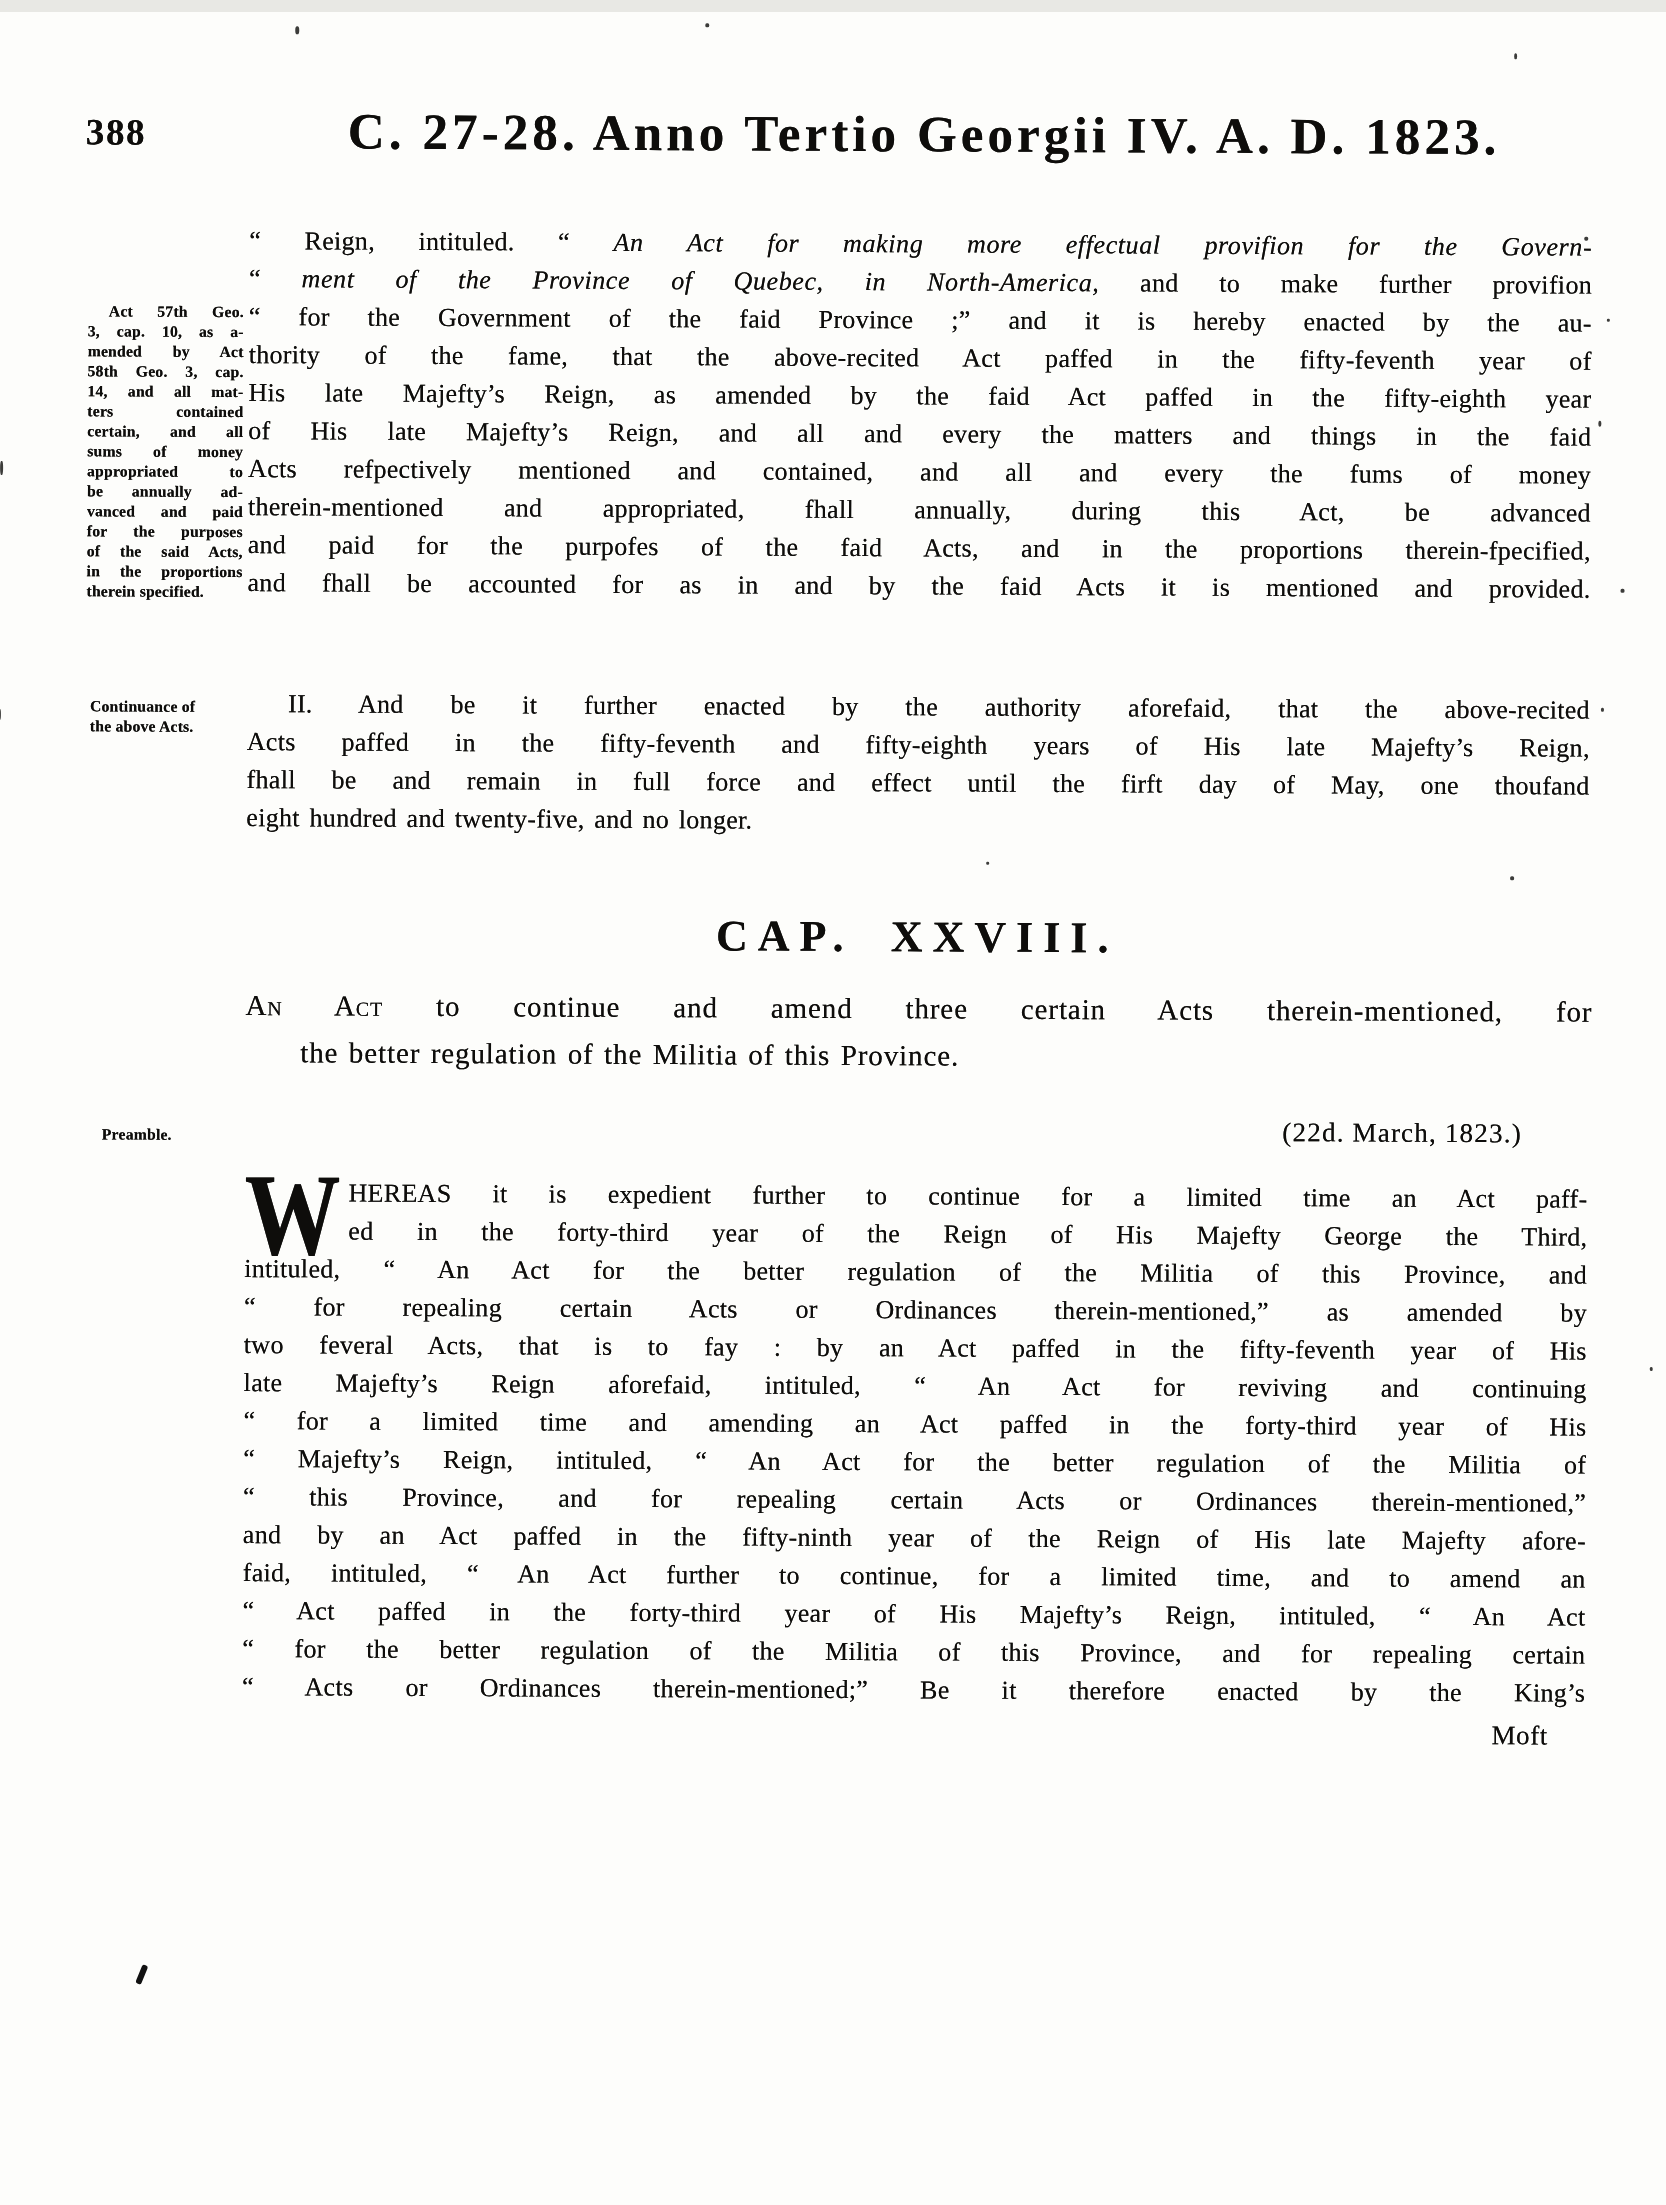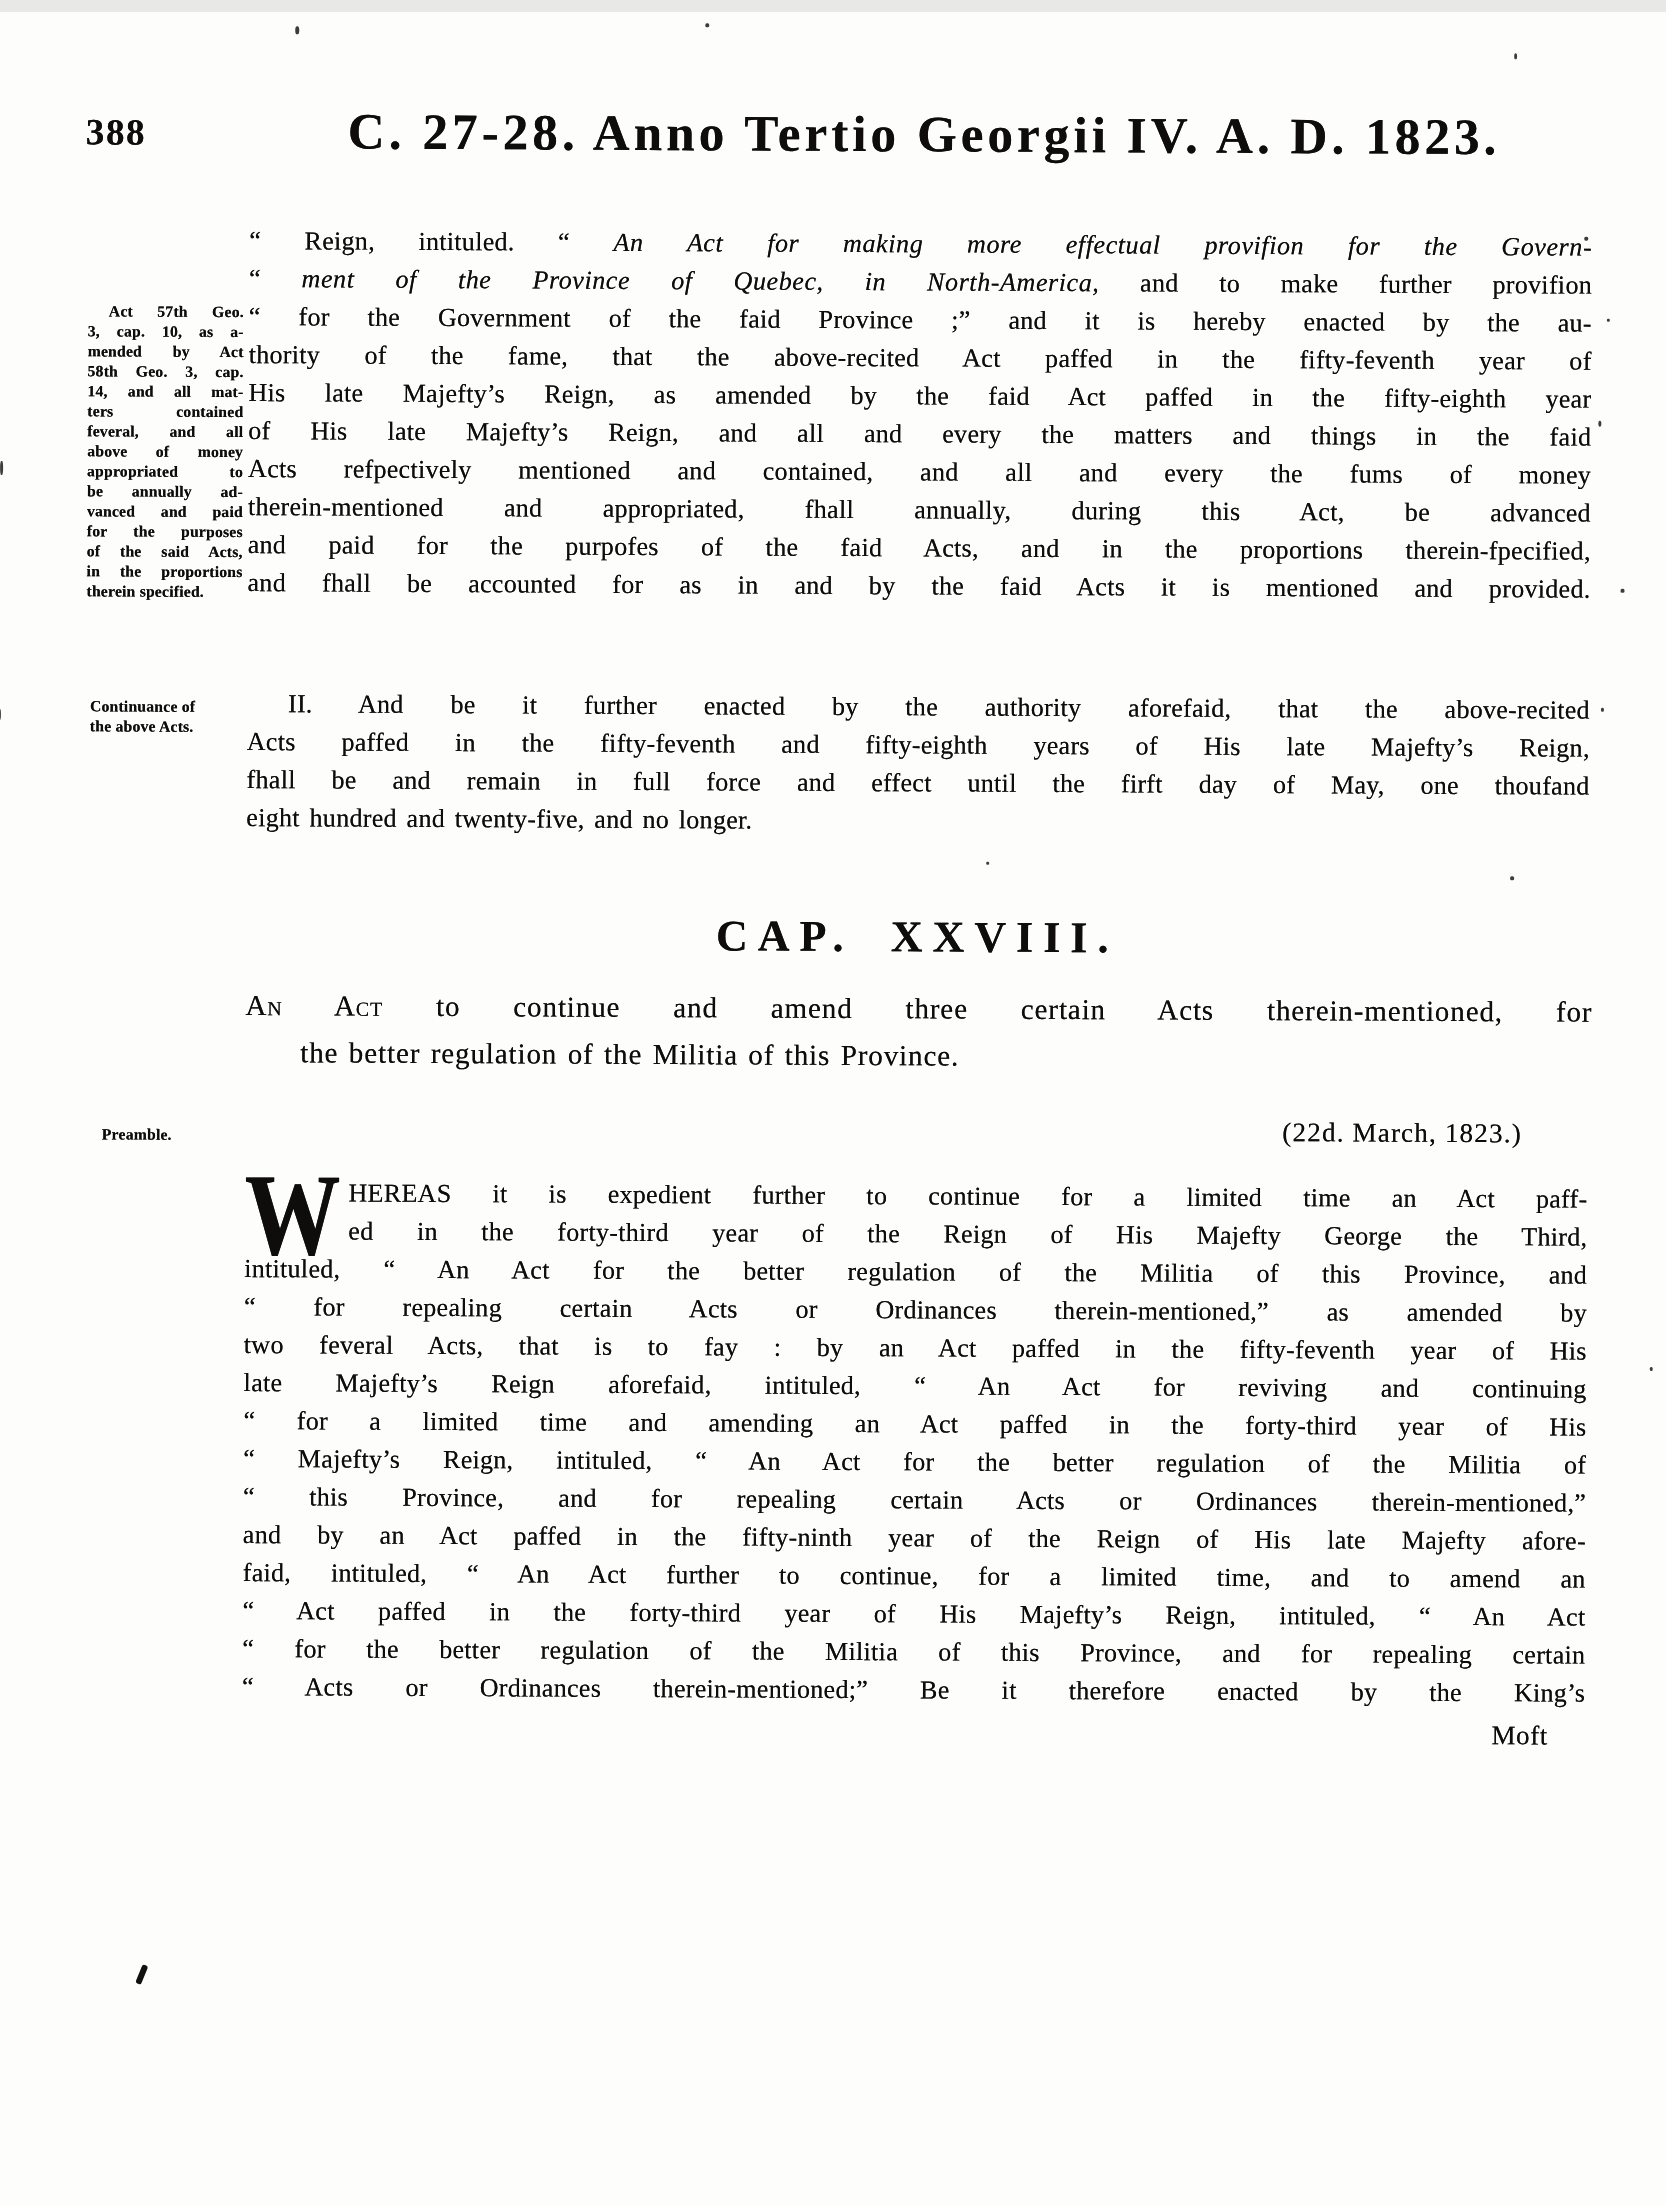--- a/index.html
+++ b/index.html
@@ -97,22 +97,22 @@
     <div class="pagenum">388</div>
     <div class="header-title">C. 27-28. Anno Tertio Georgii IV. A. D. 1823.</div>
 
     <div id="mnote1" class="mnote">
         <div class="tline">Act 57th Geo.</div>
         <div class="tline">3, cap. 10, as a-</div>
         <div class="tline">mended by Act</div>
         <div class="tline">58th Geo. 3, cap.</div>
         <div class="tline">14, and all mat-</div>
         <div class="tline">ters contained</div>
-        <div class="tline">feveral, and all</div>
-        <div class="tline">above of money</div>
+        <div class="tline">certain, and all</div>
+        <div class="tline">sums of money</div>
         <div class="tline">appropriated to</div>
         <div class="tline">be annually ad-</div>
         <div class="tline">vanced and paid</div>
         <div class="tline">for the purposes</div>
         <div class="tline">of the said Acts,</div>
         <div class="tline">in the proportions</div>
         <div class="tline">therein specified.</div>
       </div>
 
     <div id="para1" class="body">

